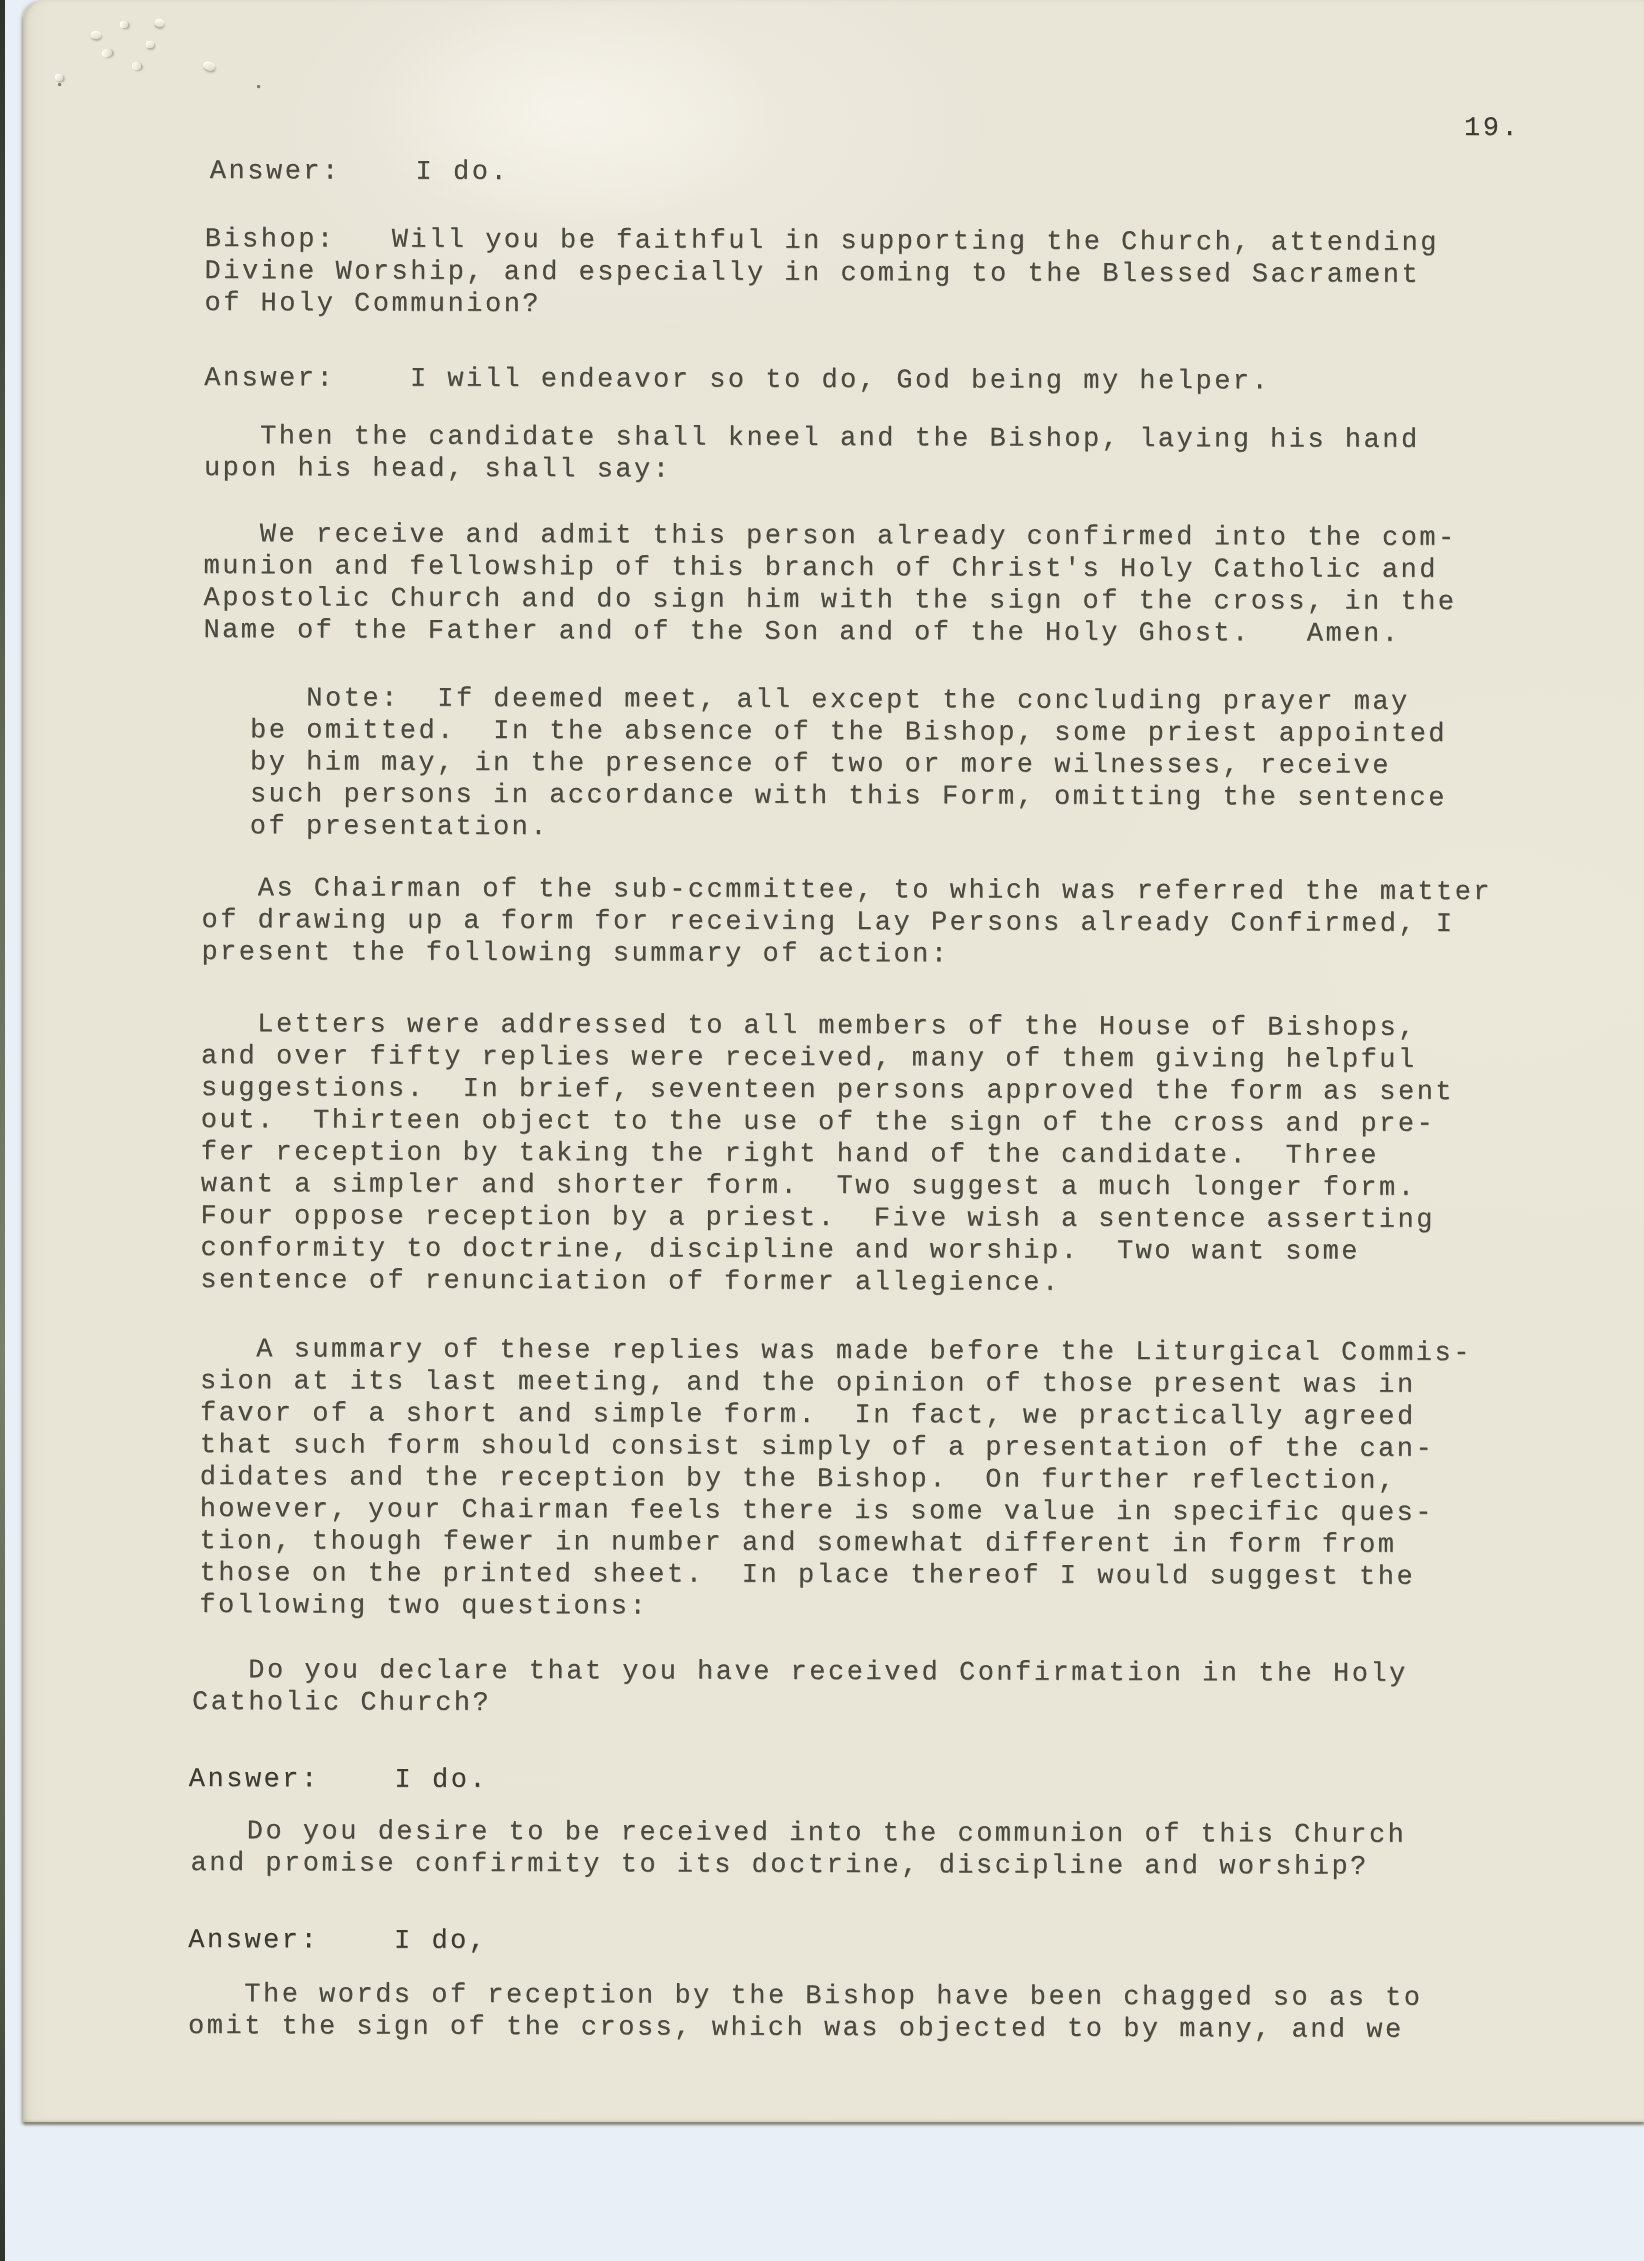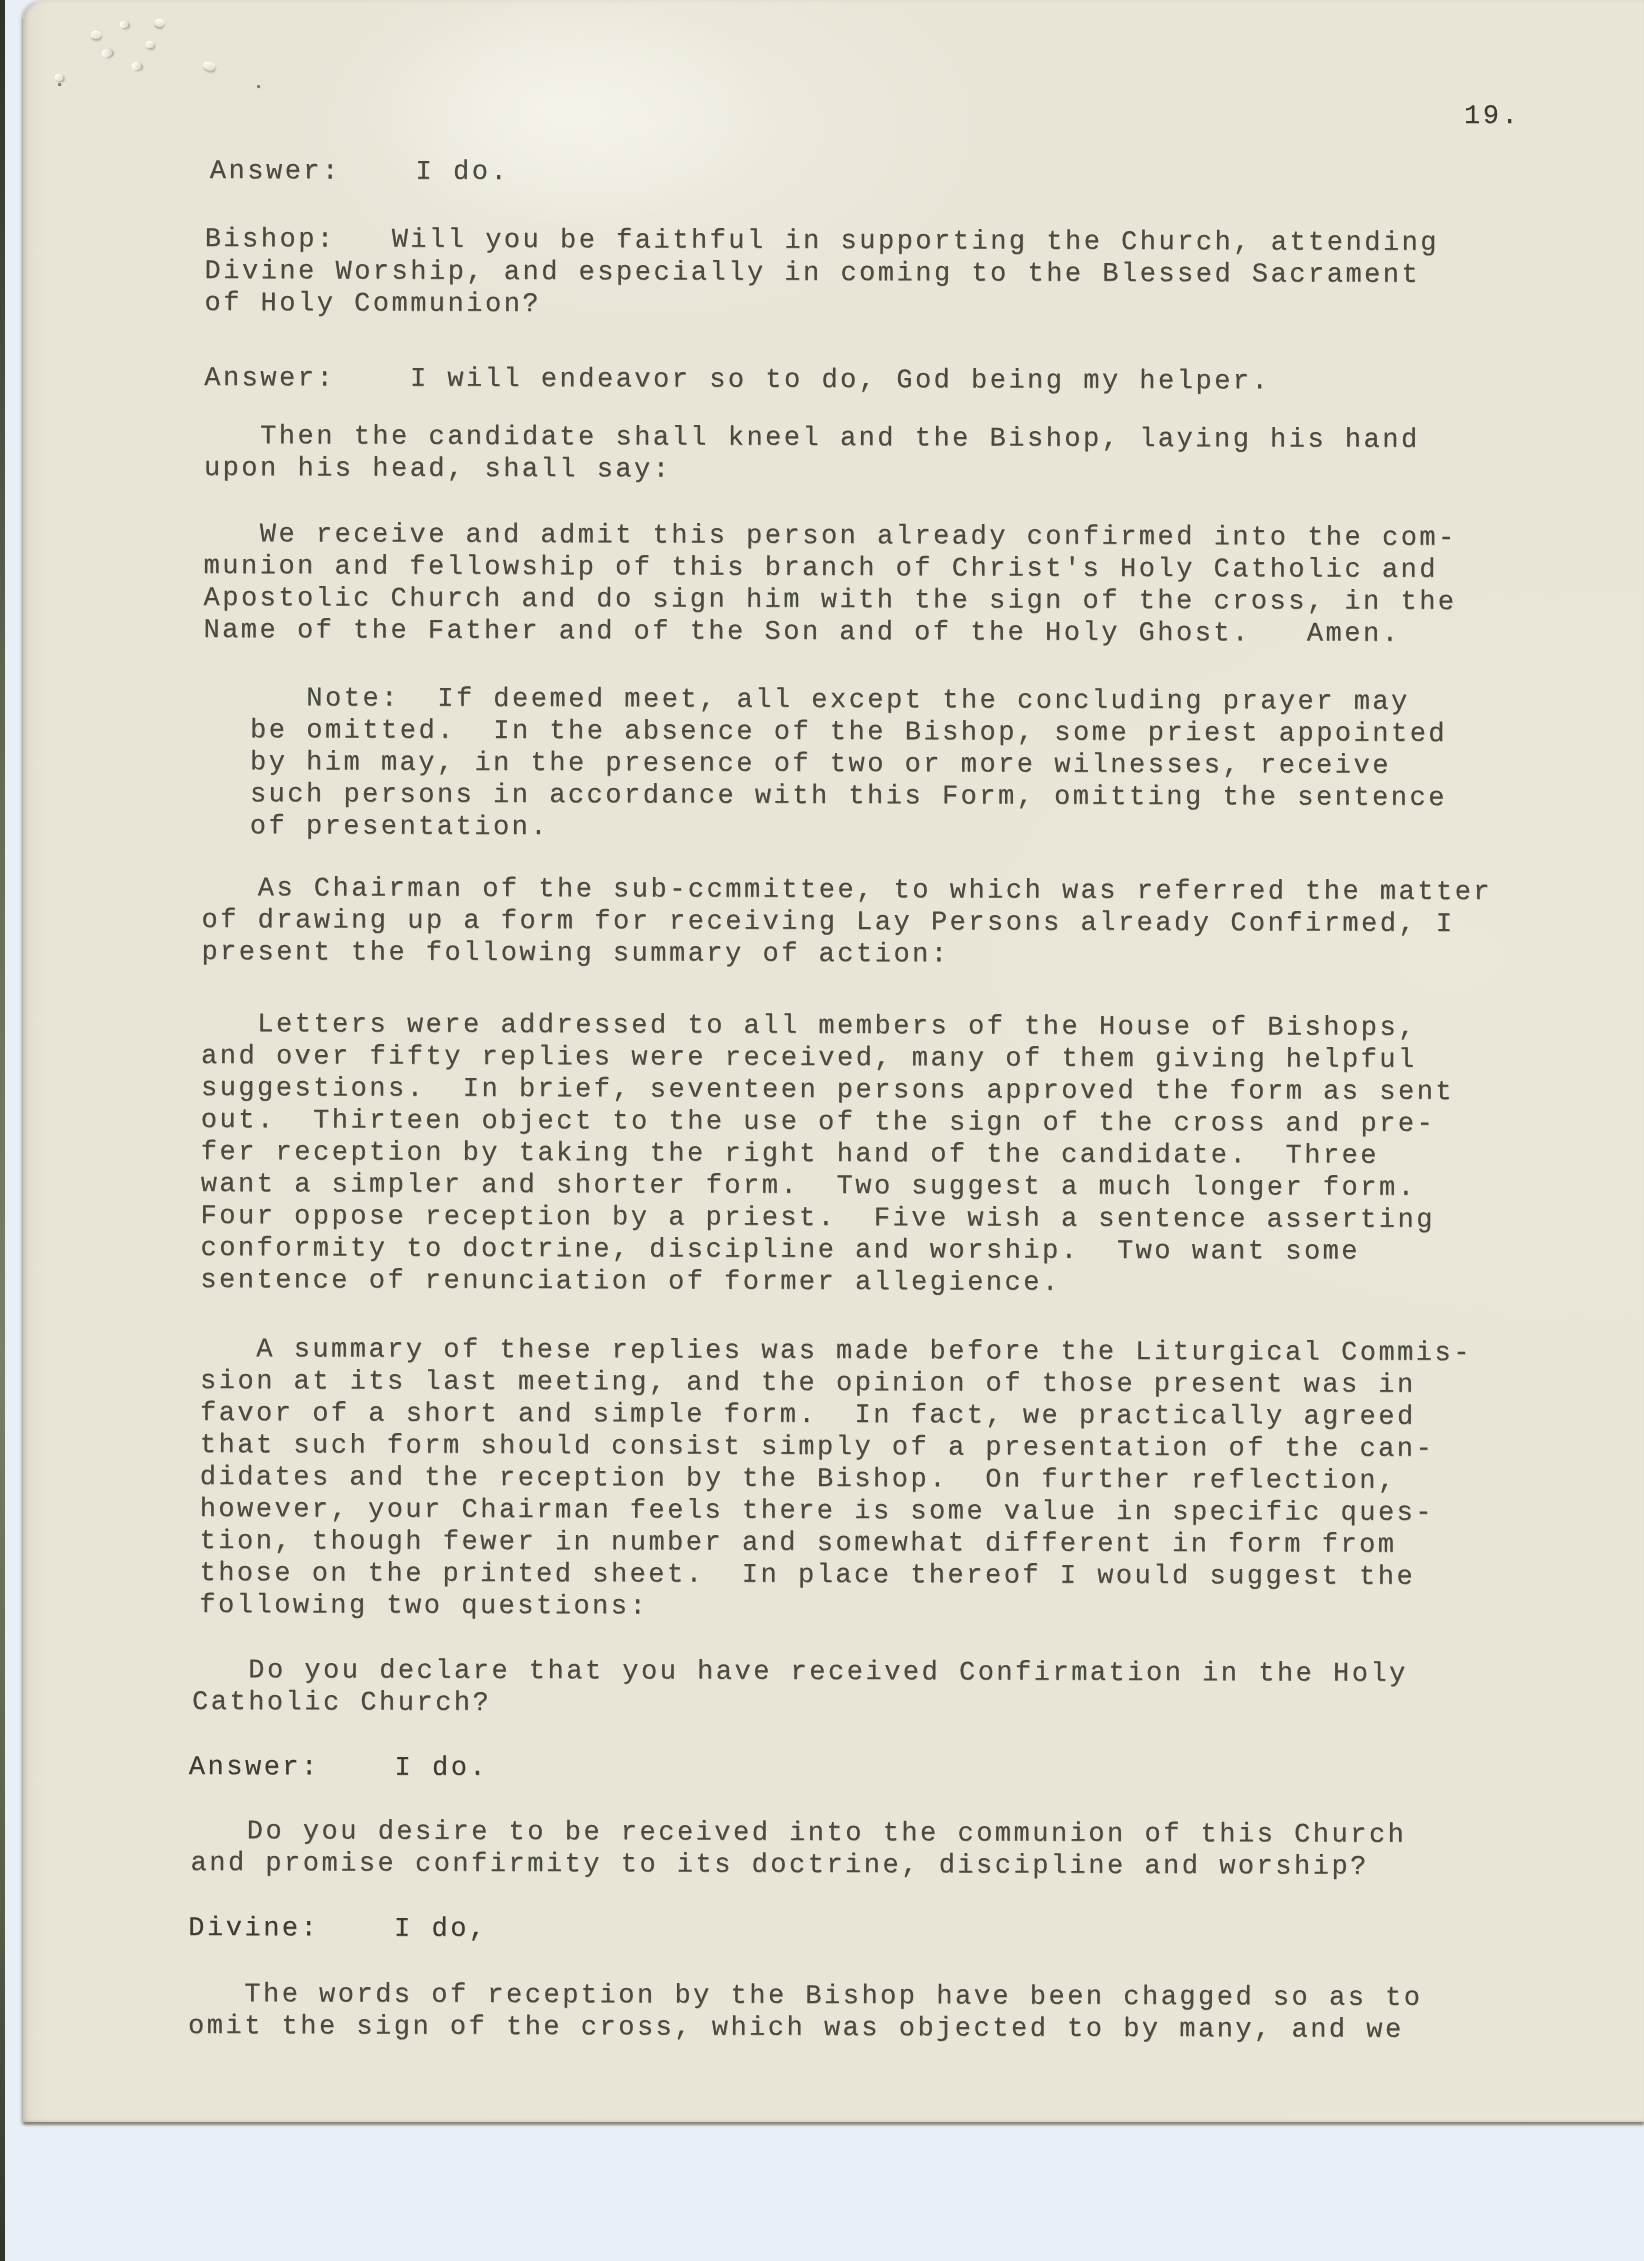--- a/index.html
+++ b/index.html
@@ -32,21 +32,21 @@
     font-size:27px;
     line-height:32px;
     letter-spacing:2.5px;
     color:#4a4a41;
     text-shadow:0.3px 0.5px 0.6px rgba(62,62,52,0.5);
   }
   .text-layer{
     position:absolute;left:0;top:0;width:1644px;height:2261px;
     transform:rotate(0.18deg);transform-origin:194px 129px;
   }
-  .ink-dark{color:#3c3c33;}
+  .ink-dark{color:#3c3c33;margin-top:12px;}
   .pageno{left:1464px;top:96px;}
   .b1 {left:210px;top:155px;}
   .b2 {left:205px;top:223px;}
   .b3 {left:205px;top:362px;}
   .b4 {left:205px;top:420px;}
   .b5 {left:205px;top:518px;}
   .b6 {left:252px;top:682px;}
   .b7 {left:204px;top:872px;}
   .b8 {left:204px;top:1008px;}
   .b9 {left:204px;top:1333px;}
@@ -122,17 +122,17 @@
 didates and the reception by the Bishop.  On further reflection,
 however, your Chairman feels there is some value in specific ques-
 tion, though fewer in number and somewhat different in form from
 those on the printed sheet.  In place thereof I would suggest the
 following two questions:</div>
   <div class="tw b10">   Do you declare that you have received Confirmation in the Holy
 Catholic Church?</div>
   <div class="tw b11 ink-dark">Answer:    I do.</div>
   <div class="tw b12">   Do you desire to be received into the communion of this Church
 and promise confirmity to its doctrine, discipline and worship?</div>
-  <div class="tw b13 ink-dark">Divine:    I do,</div>
+  <div class="tw b13 ink-dark">Answer:    I do,</div>
   <div class="tw b14">   The words of reception by the Bishop have been chagged so as to
 omit the sign of the cross, which was objected to by many, and we</div>
 </div>
 
 
 </body></html>

